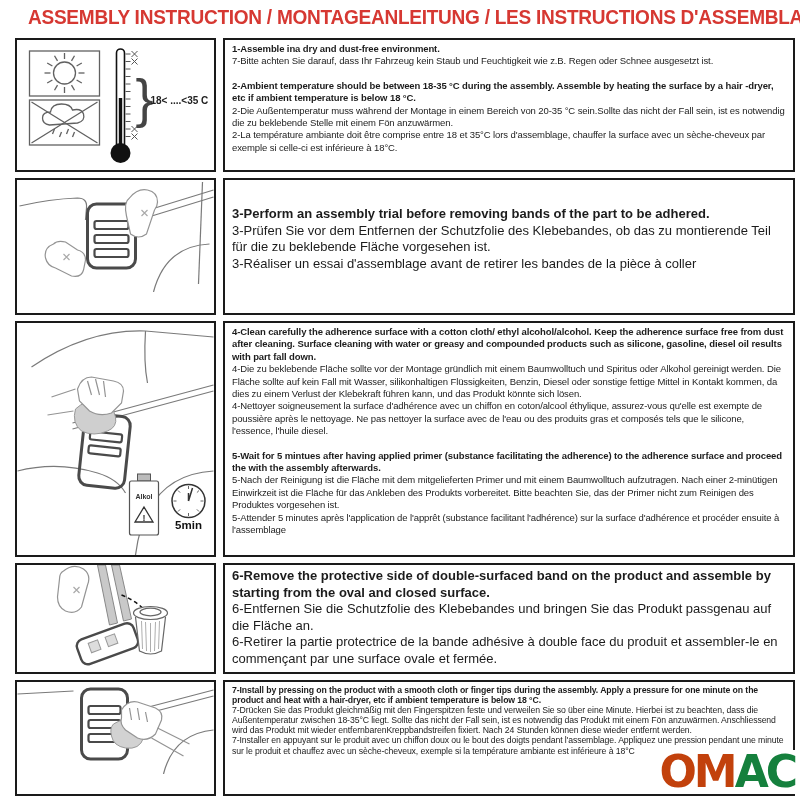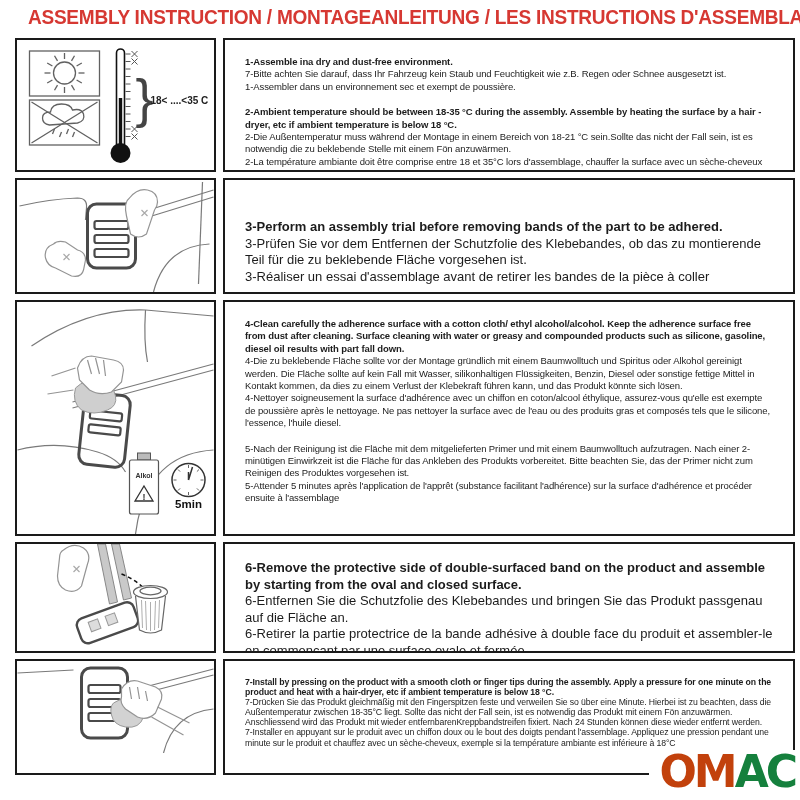--- a/index.html
+++ b/index.html
@@ -6,26 +6,26 @@
   .page{position:relative;width:800px;height:800px;background:#fff;overflow:hidden;
         font-family:"Liberation Sans", sans-serif;color:#1c1c1c;}
   .title{position:absolute;top:5px;left:0;width:800px;text-align:center;
          color:#d63832;font-weight:bold;font-size:20.5px;letter-spacing:-0.3px;
          transform:scaleX(0.93);transform-origin:center;white-space:nowrap;}
   .grid{position:absolute;top:38px;left:15px;width:780px;}
   .row{display:flex;gap:7px;margin-bottom:6px;}
   .cell{border:2px solid #1a1a1a;background:#fff;box-sizing:border-box;overflow:hidden;}
   .ill{width:201px;flex:0 0 201px;}
   .txt{flex:1;padding:3px 7px 2px 7px;}
-  .h134{height:134px}.h116{height:116px}.h236{height:236px}.h127{height:111px}.h96{height:116px}
+  .h134{height:134px}.h116{height:137px}.h236{height:236px}.h127{height:111px}.h96{height:116px}
   .txt-s{font-size:9.5px;line-height:12.4px;letter-spacing:-0.1px;}
   .txt-s5{font-size:8.7px;line-height:10.1px;letter-spacing:-0.1px;}
   .txt-l{font-size:13px;line-height:16.5px;}
   .pad-mid{padding-top:26px;}
-  .step{margin:13px;}
+  .step{margin:0;}
   .gap{margin-top:12px;}
   .en{font-weight:bold;}
   p{margin:0;}
   svg{display:block;}
   .footer{position:absolute;top:750px;right:5px;height:44px;display:flex;align-items:center;
           background:#fff;padding-left:10px;}
   .logo{font-family:"DejaVu Sans", sans-serif;font-weight:bold;font-size:44px;
         letter-spacing:-3px;line-height:44px;white-space:nowrap;}
   .logo .lb{color:#c2410c;}
   .logo .lr{color:#15803d;}
@@ -96,25 +96,24 @@
             </g>
           </g>
           <text x="118" y="77" font-size="54" fill="#444">}</text>
           <text x="133" y="64" font-size="10" font-weight="bold" fill="#222">18&lt; ....&lt;35 C</text>
         </svg>
       </div>
       <div class="cell txt h134 txt-s">
         <div class="step">
           <p class="en">1-Assemble ina dry and dust-free environment.</p>
           <p>7-Bitte achten Sie darauf, dass Ihr Fahrzeug kein Staub und Feuchtigkeit wie z.B. Regen oder Schnee ausgesetzt ist.</p>
-          <p>1-Assembler dans un environnement sec et exempt de poussière.</p>
         </div>
         <div class="step gap">
           <p class="en">2-Ambient temperature should be between 18-35 °C  during the assembly. Assemble by heating the surface by a hair -dryer, etc if ambient temperature is below 18 °C.</p>
-          <p>2-Die Außentemperatur muss während der Montage in einem Bereich von 18-21 °C  sein.Sollte das nicht der Fall sein, ist es notwendig die zu beklebende Stelle mit einem Fön anzuwärmen.</p>
+          <p>2-Die Außentemperatur muss während der Montage in einem Bereich von 20-35 °C  sein.Sollte das nicht der Fall sein, ist es notwendig die zu beklebende Stelle mit einem Fön anzuwärmen.</p>
           <p>2-La température ambiante doit être comprise entre 18 et 35°C lors d'assemblage, chauffer la surface avec un sèche-cheveux par exemple si celle-ci est inférieure à 18°C.</p>
         </div>
       </div>
     </div>
 
     <div class="row">
       <div class="cell ill h116">
         <svg viewBox="0 0 196 112" width="197" height="112">
           <g stroke="#7a7a7a" fill="none" stroke-width="1.2">
             <path d="M2,26 q30,-7 58,-8 q10,0 9,10 l-1,12"></path>
@@ -190,20 +189,21 @@
           <text x="171" y="206" font-size="11.5" font-weight="bold" fill="#111" text-anchor="middle">5min</text>
         </svg>
       </div>
       <div class="cell txt h236 txt-s" style="">
         <div class="step">
           <p class="en">4-Clean carefully the adherence surface with a cotton cloth/ ethyl alcohol/alcohol. Keep the adherence surface free from dust after cleaning. Surface cleaning with water or greasy and compounded products such as silicone, gasoline, diesel oil results with part fall down.</p>
           <p>4-Die zu beklebende Fläche sollte vor der Montage gründlich mit einem Baumwolltuch und Spiritus oder Alkohol gereinigt werden. Die Fläche sollte auf kein Fall mit Wasser, silikonhaltigen Flüssigkeiten, Benzin, Diesel oder sonstige fettige Mittel in Kontakt kommen, da dies zu einem Verlust der Klebekraft führen kann, und das Produkt könnte sich lösen.</p>
           <p>4-Nettoyer soigneusement la surface d'adhérence avec un chiffon en coton/alcool éthylique, assurez-vous qu'elle est exempte de poussière après le nettoyage. Ne pas nettoyer la surface avec de l'eau ou des produits gras et composés tels que le silicone, l'essence, l'huile diesel.</p>
         </div>
         <div class="step gap">
+          <p class="en">5-Wait for 5 mintues after having applied primer (substance facilitating the adherence) to the adherence surface and proceed the with the assembly afterwards.</p>
           <p>5-Nach der Reinigung ist die Fläche mit dem mitgelieferten Primer und mit einem Baumwolltuch aufzutragen. Nach einer 2-minütigen Einwirkzeit ist die Fläche für das Ankleben des Produkts vorbereitet. Bitte beachten Sie, das der Primer nicht zum Reinigen des Produktes vorgesehen ist.</p>
           <p>5-Attender 5 minutes après l'application de l'apprêt (substance facilitant l'adhérence) sur la surface d'adhérence et procéder ensuite à l'assemblage</p>
         </div>
       </div>
     </div>
 
     <div class="row">
       <div class="cell ill h127">
         <svg viewBox="0 0 196 123" width="197" height="123">
           <g transform="rotate(-20 95 78)" stroke="#4a4a4a" fill="#fff">

